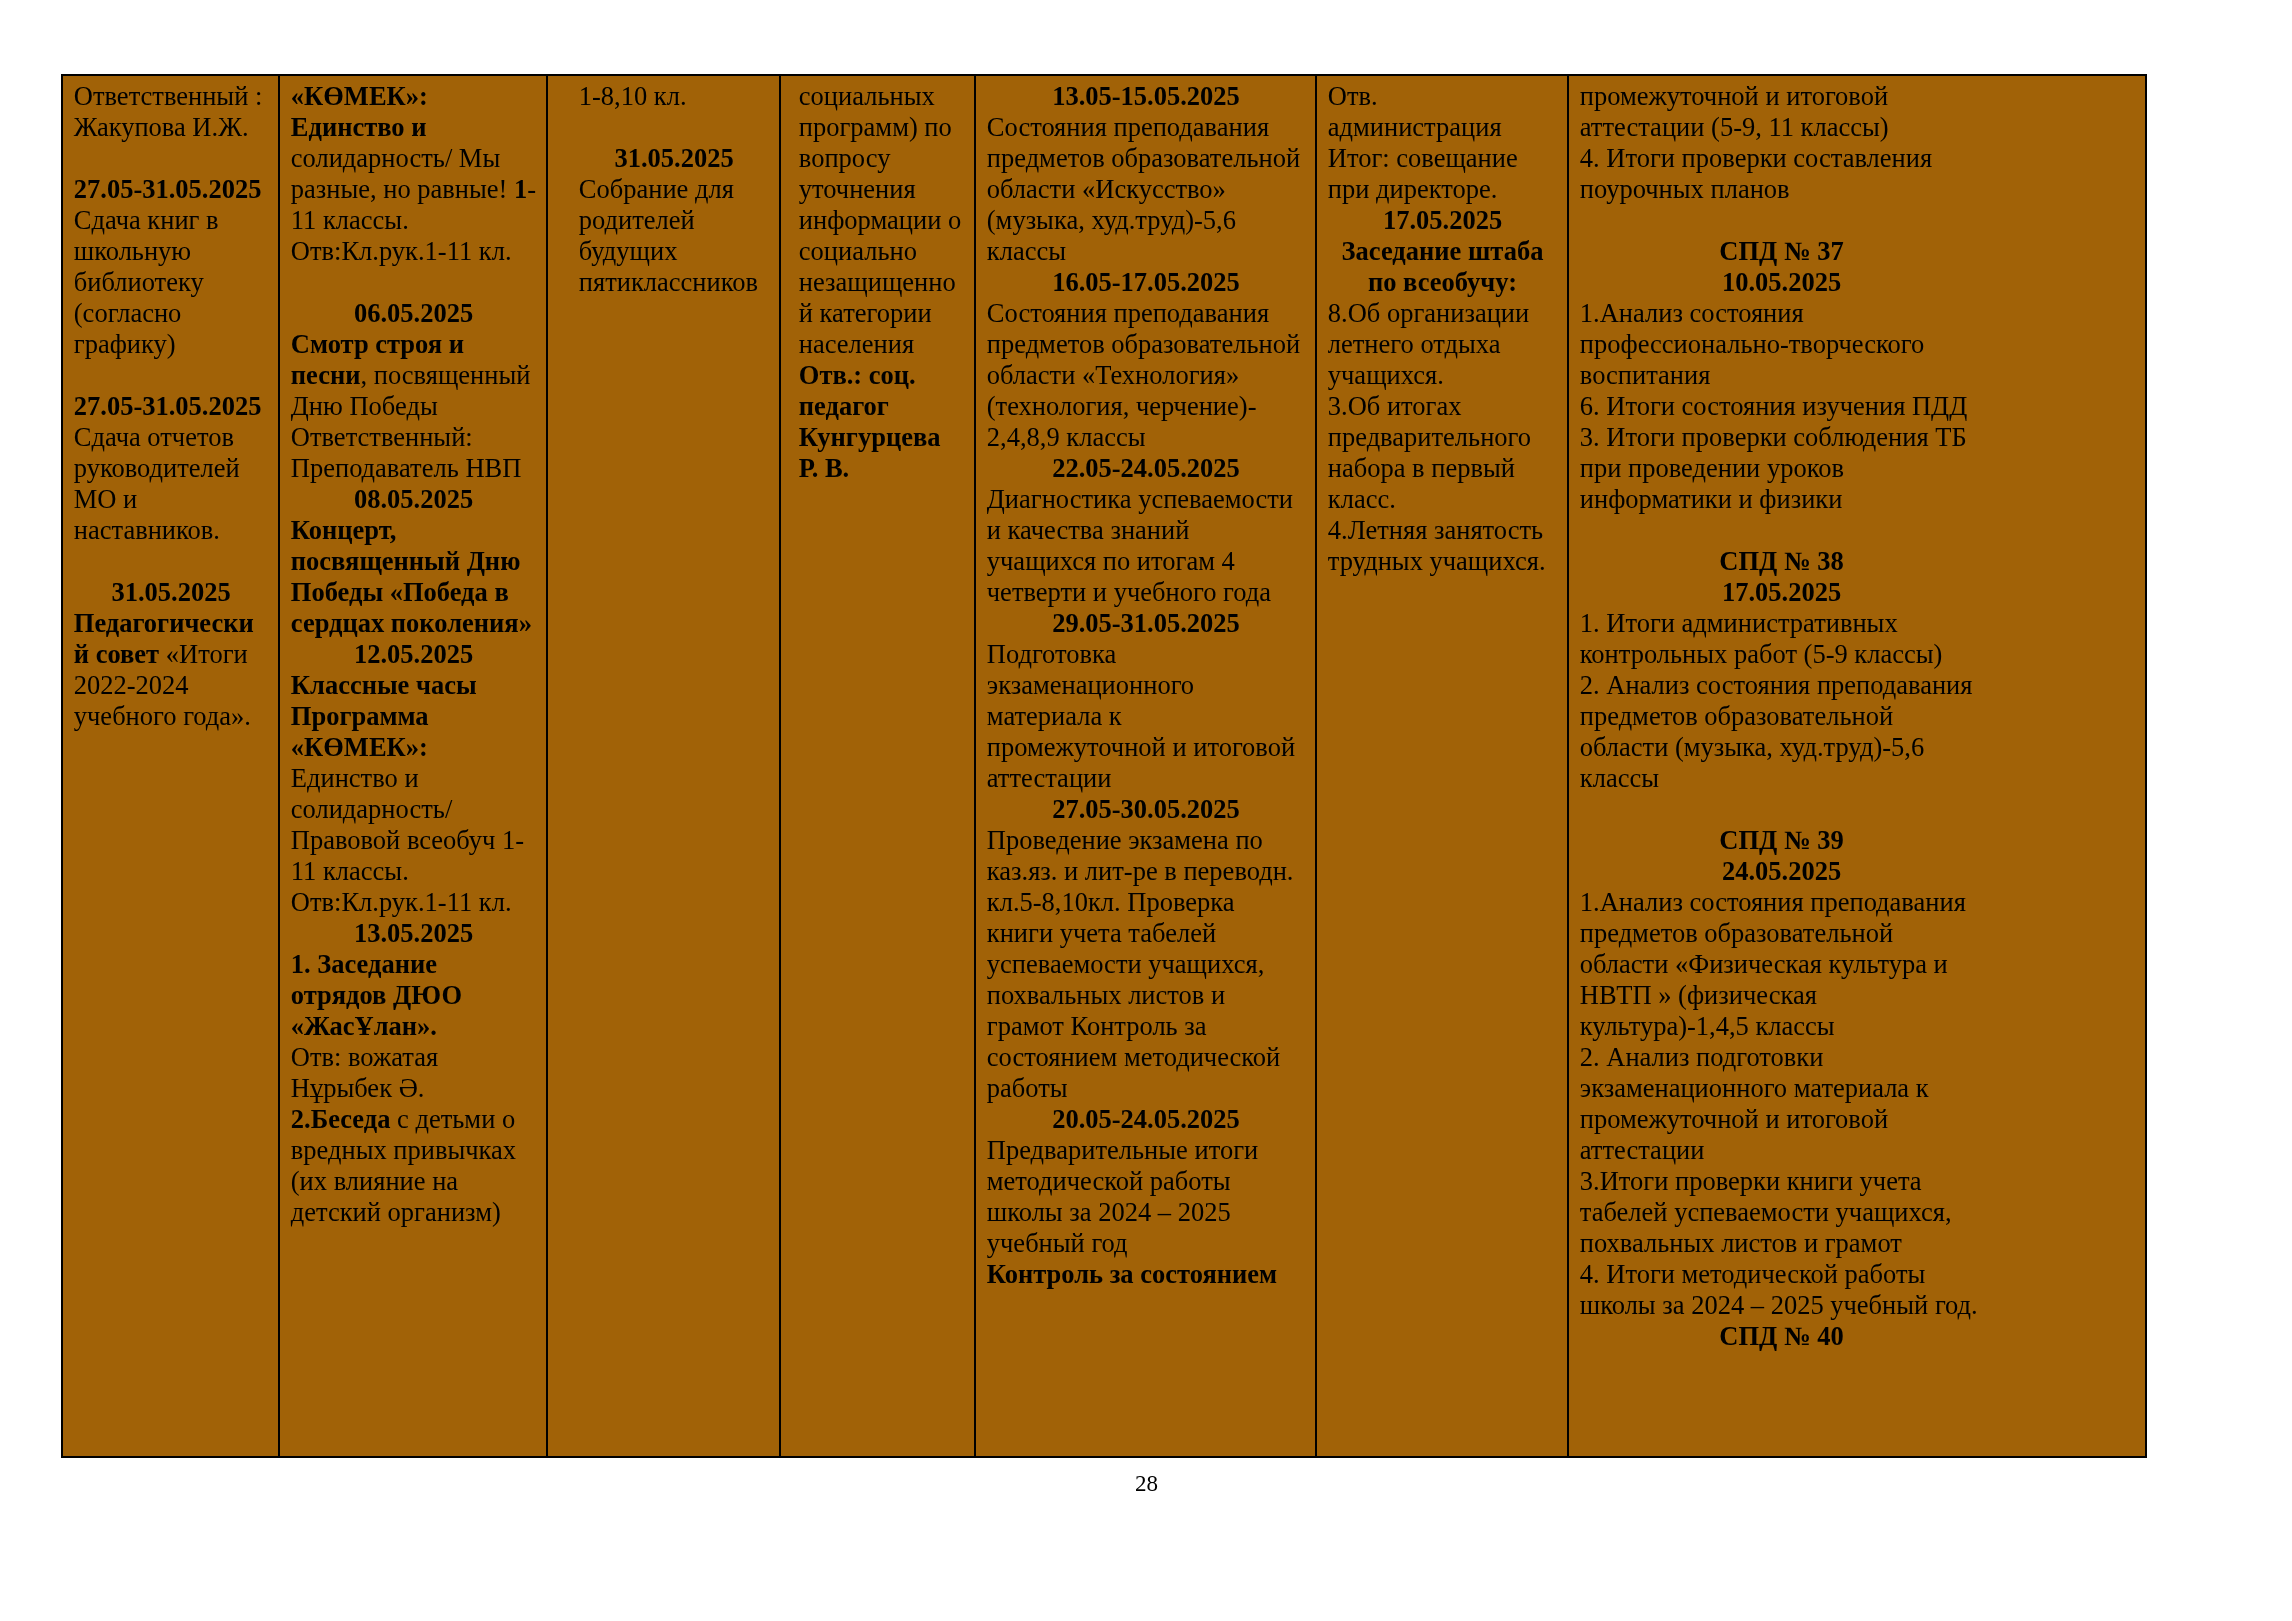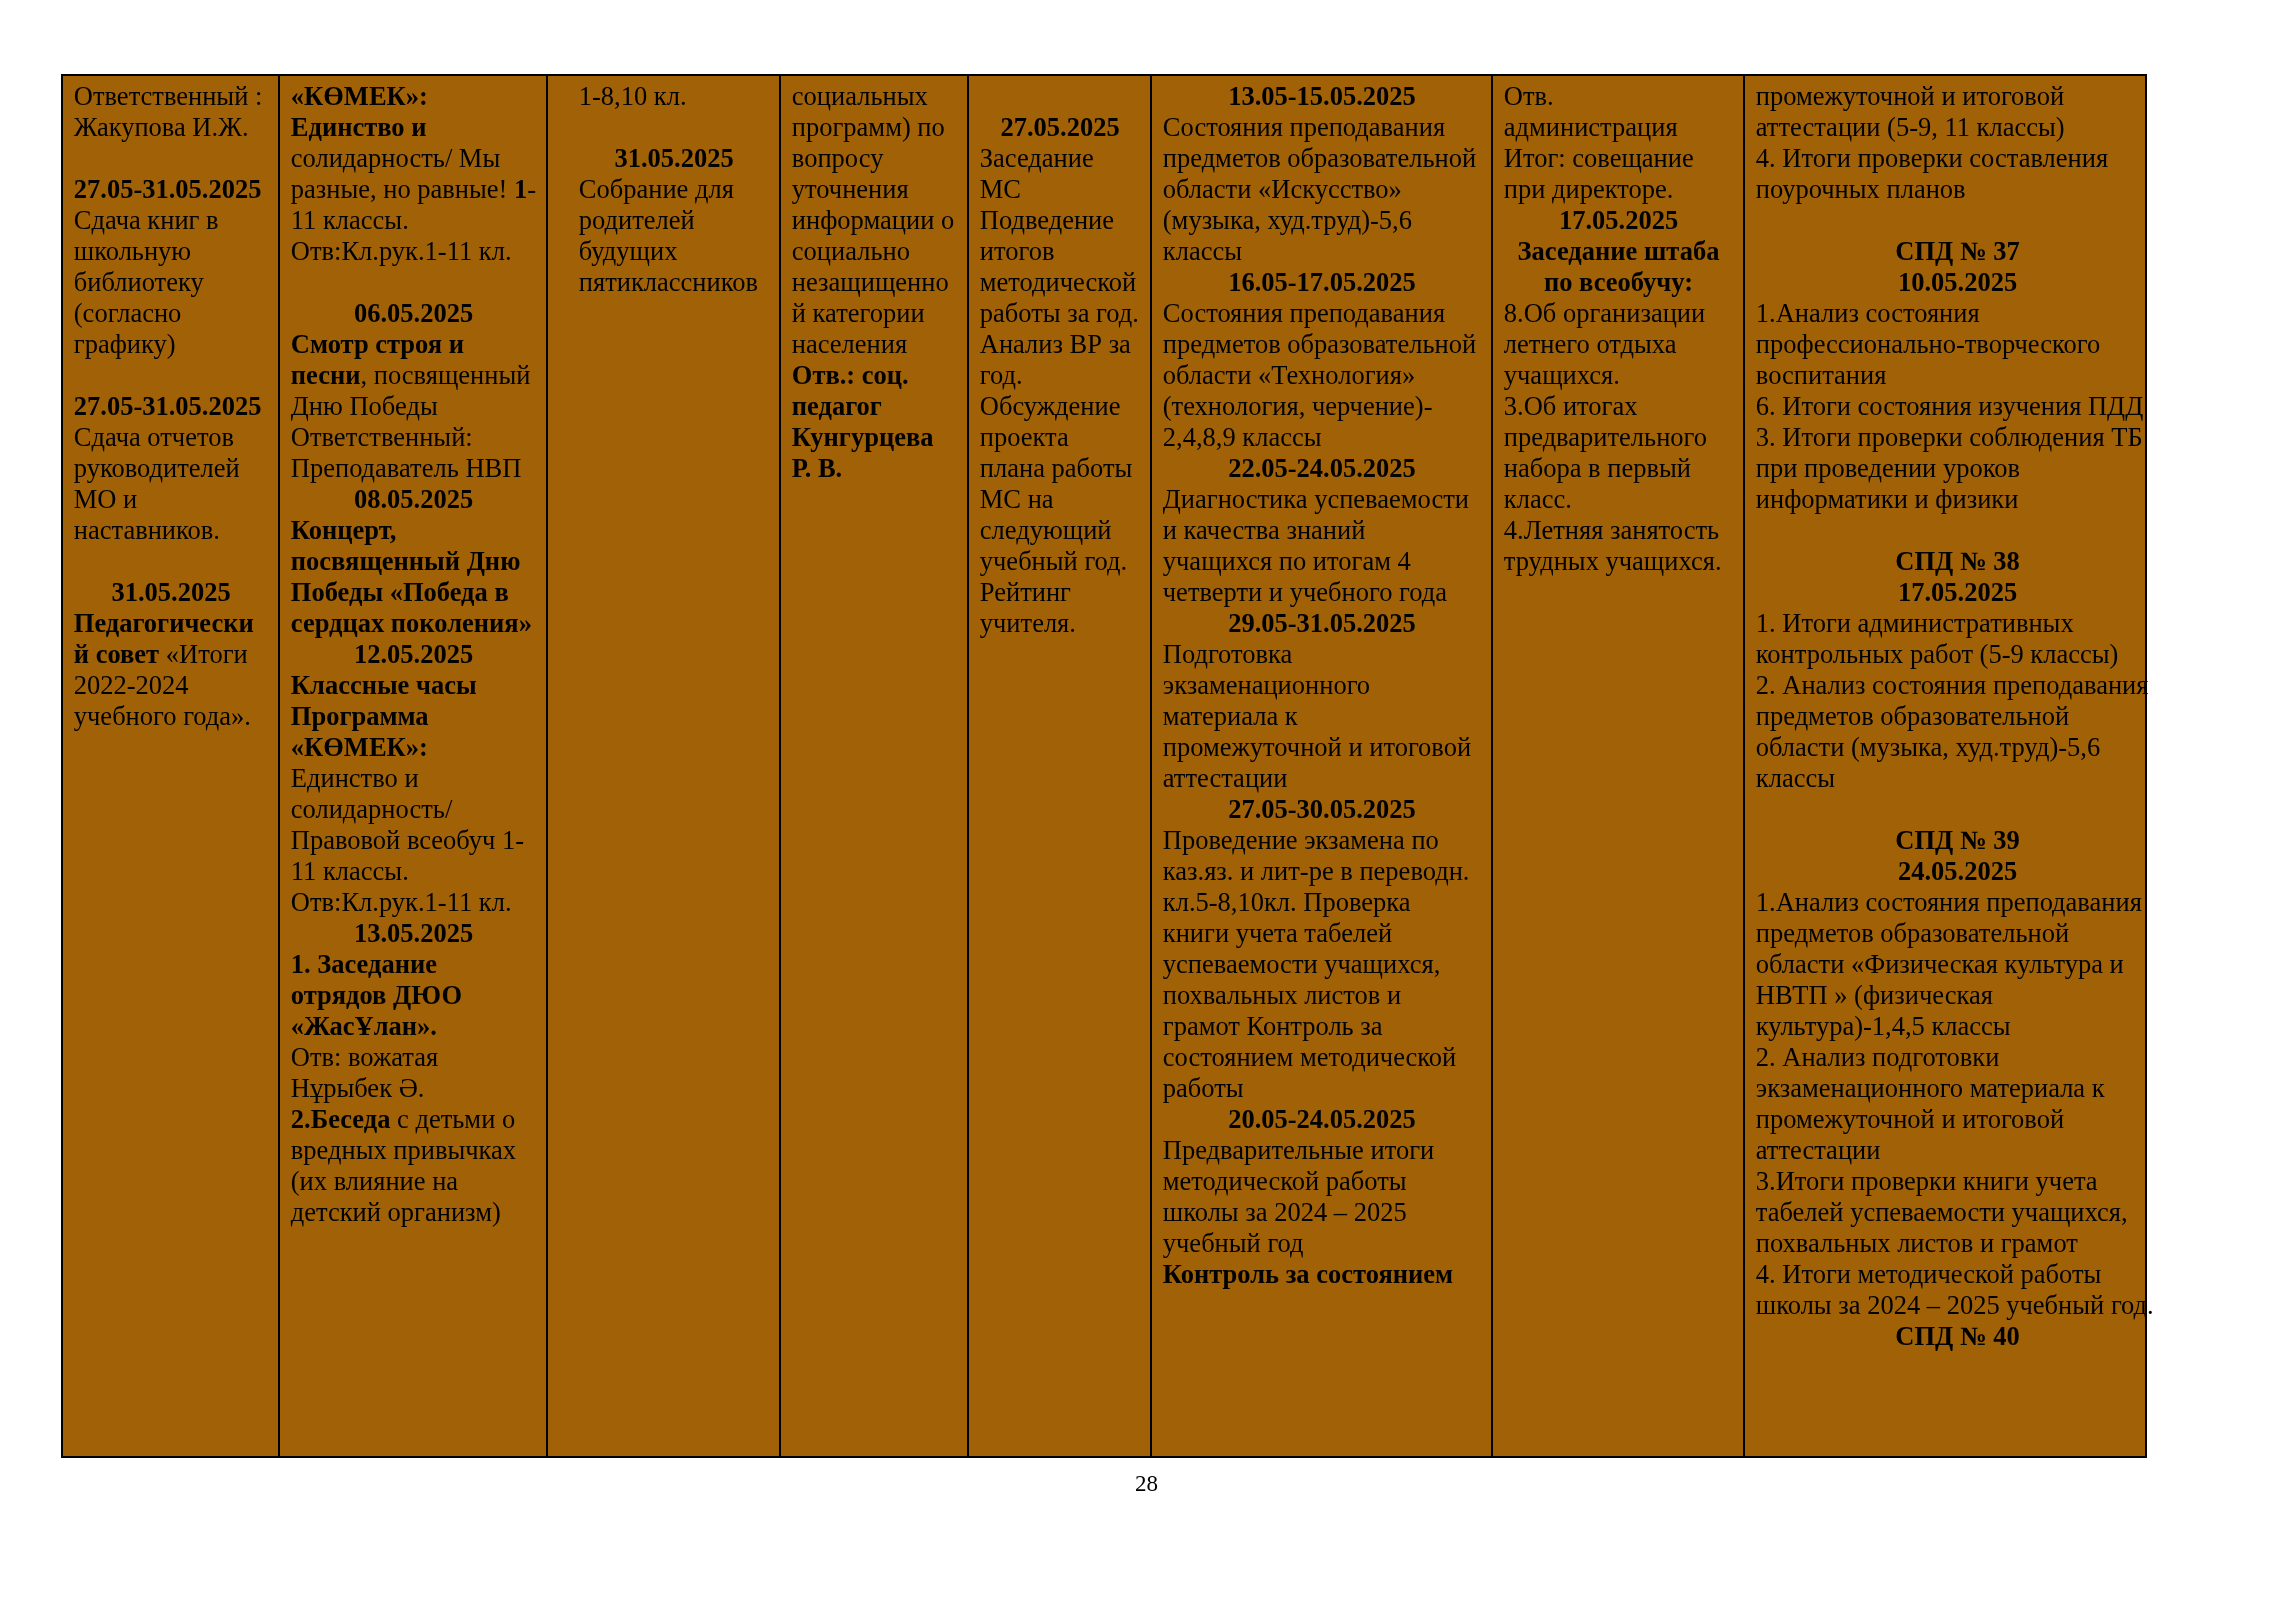--- a/index.html
+++ b/index.html
@@ -71,28 +71,23 @@
         <p class="para"><span class="b">1. Заседание отрядов ДЮО «ЖасҰлан».</span></p>
         <p class="para"><span>Отв: вожатая Нұрыбек Ә.</span></p>
         <p class="para"><span class="b">2.Беседа</span><span> с детьми о вредных привычках (их влияние на детский организм)</span></p>
       </div>
     <div class="cell" style="width: 213px; flex: 0 0 213px; margin-left: 20px;">
         <p class="para"><span>1-8,10 кл.</span></p>
         <p class="para">&nbsp;</p>
         <p class="para center"><span class="b">31.05.2025</span></p>
         <p class="para"><span>Собрание для родителей будущих пятиклассников</span></p>
       </div>
-    <div class="cell" style="width: 188px; flex: 0 0 188px;">
+    <div class="cell" style="width: 188px; flex: 0 0 188px; margin-left: 7px;">
         <p class="para"><span>социальных программ) по вопросу уточнения информации о социально незащищенной категории населения</span></p>
         <p class="para"><span class="b">Отв.: соц. педагог Кунгурцева Р. В.</span></p>
-      </div>
-    <div class="cell" style="width: 183px; flex: 0 0 183px;">
-        <p class="para">&nbsp;</p>
-        <p class="para center"><span class="b">27.05.2025</span></p>
-        <p class="para"><span>Заседание МС Подведение итогов методической работы за год. Анализ ВР за год. Обсуждение проекта плана работы МС на следующий учебный год. Рейтинг учителя.</span></p>
       </div>
     <div class="cell" style="width: 341px; flex: 0 0 341px;">
         <p class="para center"><span class="b">13.05-15.05.2025</span></p>
         <p class="para"><span>Состояния преподавания предметов образовательной области «Искусство» (музыка, худ.труд)-5,6 классы</span></p>
         <p class="para center"><span class="b">16.05-17.05.2025</span></p>
         <p class="para"><span>Состояния преподавания предметов образовательной области «Технология» (технология, черчение)- 2,4,8,9 классы</span></p>
         <p class="para center"><span class="b">22.05-24.05.2025</span></p>
         <p class="para"><span>Диагностика успеваемости и качества знаний учащихся по итогам 4 четверти и учебного года</span></p>
         <p class="para center"><span class="b">29.05-31.05.2025</span></p>
         <p class="para"><span>Подготовка экзаменационного материала к промежуточной и итоговой аттестации</span></p>

